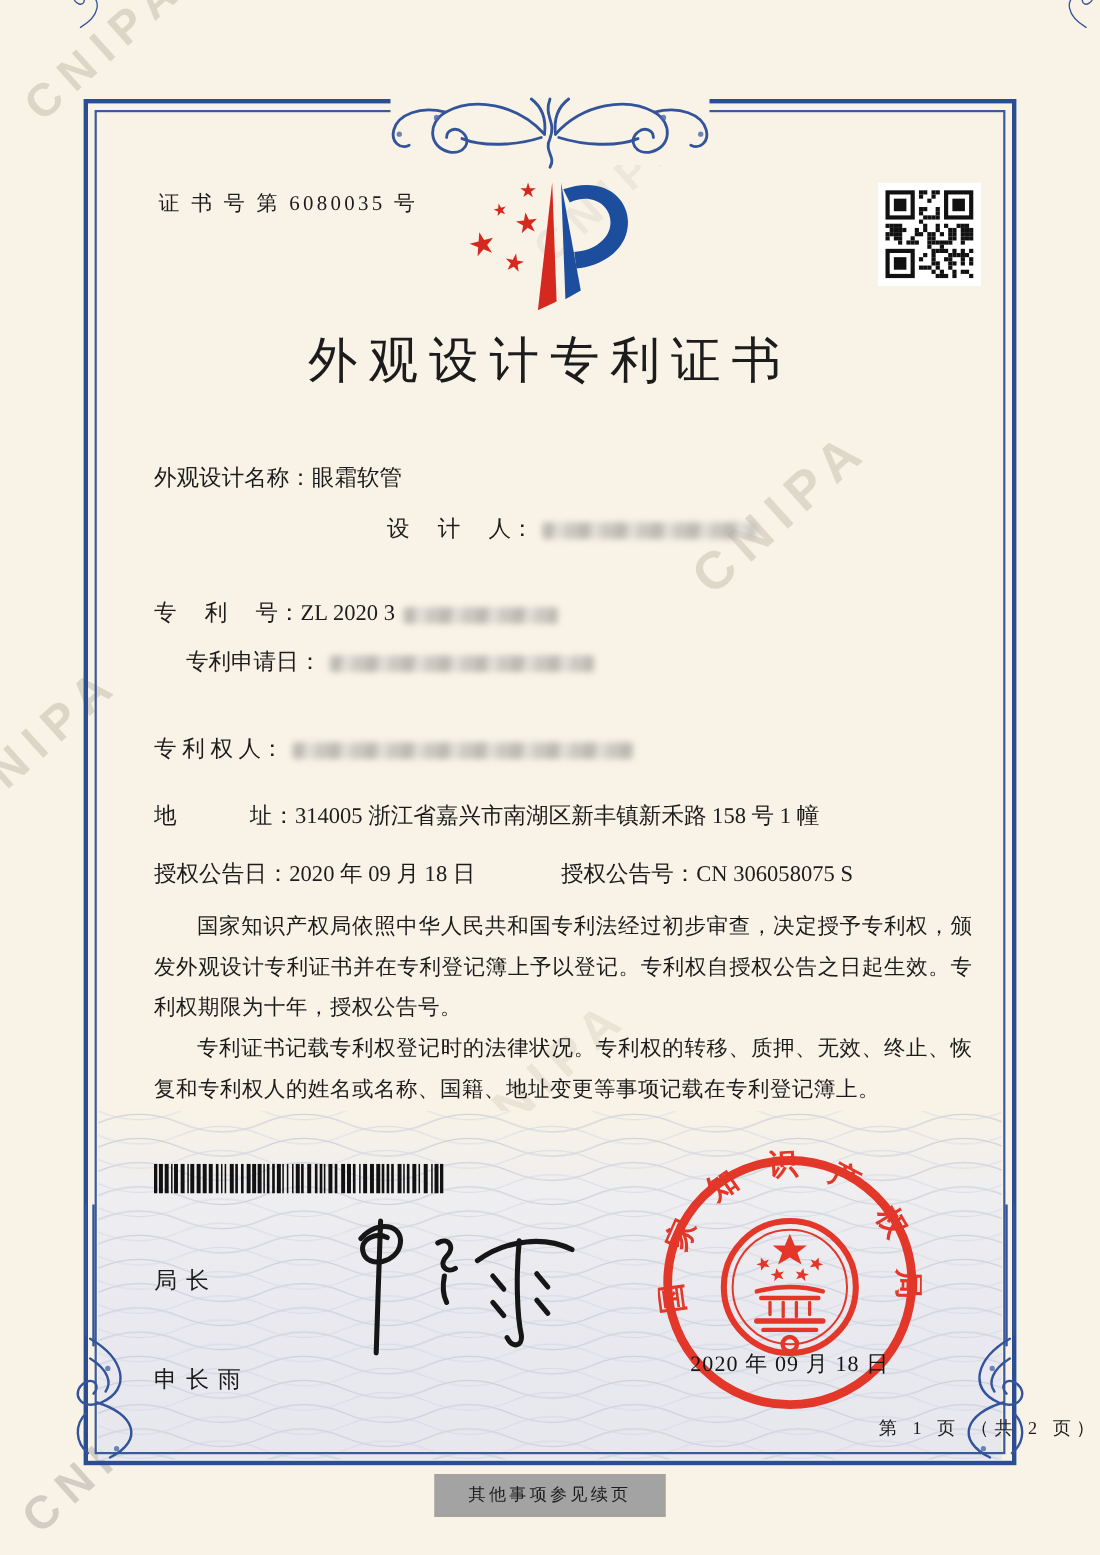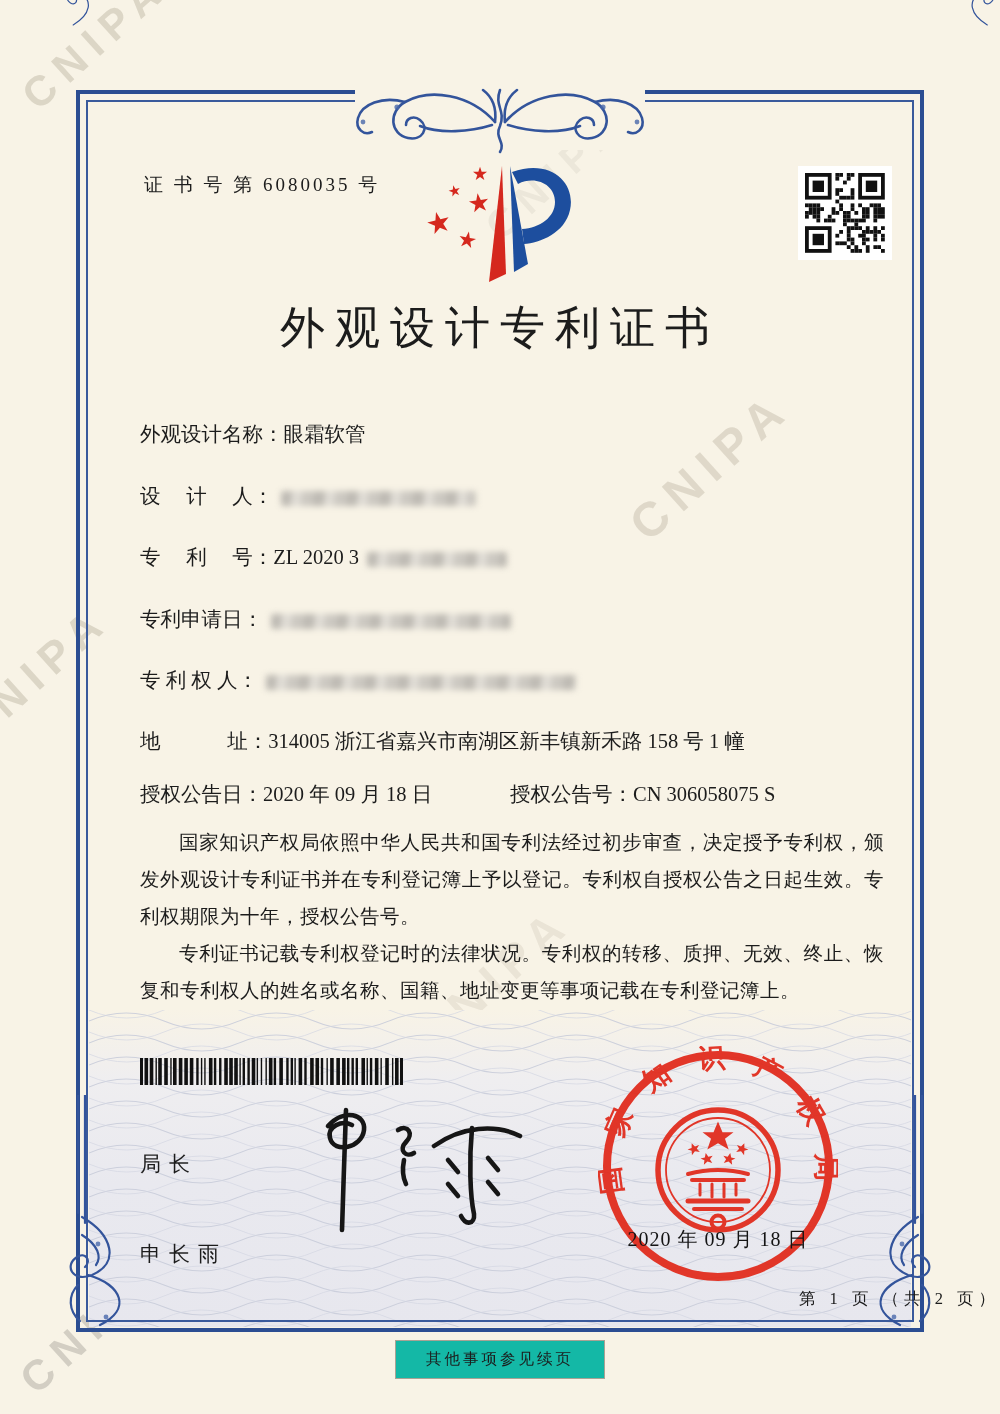--- a/index.html
+++ b/index.html
@@ -32,42 +32,42 @@
   .waves svg{ position:absolute; inset:0; width:100%; height:100%; }
   
   .cert-no{ position:absolute; left:144px; top:172px; font-size:19px; letter-spacing:3px; z-index:5;}
   .logo{ position:absolute; left:420px; top:160px; width:170px; height:138px; z-index:5;}
   .logo .star{ position:absolute; color:#d5281e; line-height:1; z-index:5;}
   .logo svg{ position:absolute; right:8px; top:0; }
   .qr{ position:absolute; left:798px; top:166px; width:94px; height:94px; z-index:5;}
   .title{ position:absolute; left:0; width:100%; top:298px; text-align:center;
     font-size:45px; font-weight:normal; letter-spacing:10px; z-index:5;}
   .row{ position:absolute; left:140px; width:760px; font-size:20.5px; z-index:5; white-space:nowrap;}
-  .r1{top:420px;} .r2{top:482px;} .r3{top:543px;} .r4{top:605px;} .r5{top:666px;} .r6{top:727px;}
+  .r1{top:420px;} .r2{top:466px;text-align:center;} .r3{top:543px;} .r4{top:587px;margin-left:29px;} .r5{top:666px;} .r6{top:727px;}
   .r7{top:780px;}
   .grant-no-group{ position:absolute; left:370px; top:0; }
   .redact{ display:inline-block; vertical-align:middle; height:15px; margin-left:8px;
     border-radius:2px; opacity:.75; filter:blur(3px);
     background:repeating-linear-gradient(95deg,#aaa7a2 0 11px,#d8d5d0 11px 21px,#bdbab5 21px 33px);}
   .rw1{width:195px;} .rw2{width:140px;} .rw3{width:240px;} .rw4{width:310px;}
   .body-text{ position:absolute; left:140px; top:824px; width:744px; z-index:5;
     font-size:19.5px; line-height:37px; text-align:justify; letter-spacing:0.5px;}
   .body-text p{ text-indent:2em; }
   .barcode{ position:absolute; left:140px; top:1058px; width:266px; height:27px; z-index:5;}
   .officer{ position:absolute; left:140px; z-index:5;
     font-family:"Liberation Sans","DejaVu Sans",sans-serif; font-size:21px; letter-spacing:8px;}
   .officer-title{ top:1150px; } .officer-name{ top:1196px;margin-top:44px; }
   .signature{ position:absolute; left:282px; top:1098px; z-index:5;}
   .seal{ position:absolute; left:598px; top:1046px; width:240px; height:240px; z-index:6;}
   .seal-date{ position:absolute; left:598px; width:240px; top:1226px; text-align:center;
     font-size:20px; letter-spacing:1px; color:#141414; z-index:7;}
   .page-footer{ position:absolute; left:0; width:100%; top:1288px; text-align:right;
     font-size:16.5px; letter-spacing:5px; z-index:5;}
   .note-box{ position:absolute; left:50%; transform:translateX(-50%); top:1340px;
-    background:#14b8a6; border:1px solid #a9a294; padding:8px 30px;
+    background:#a3a3a3; border:1px solid #a9a294; padding:8px 30px;
     font-size:15.5px; letter-spacing:3px; z-index:5; white-space:nowrap;}
   
   .ornament-top{ position:absolute; left:345px; top:76px; z-index:5;}
   .corner{ position:absolute; z-index:5; }
   .corner-bl{ left:58px; bottom:84px; }
   .corner-br{ right:58px; bottom:84px; transform:scaleX(-1); }
   .corner-tl{ left:60px; top:92px; transform:scaleY(-1) scale(0.55); transform-origin:top left;}
   .corner-tr{ right:60px; top:92px; transform:scaleX(-1) scaleY(-1) scale(0.55); transform-origin:top right;}
 </style>
 </head>

